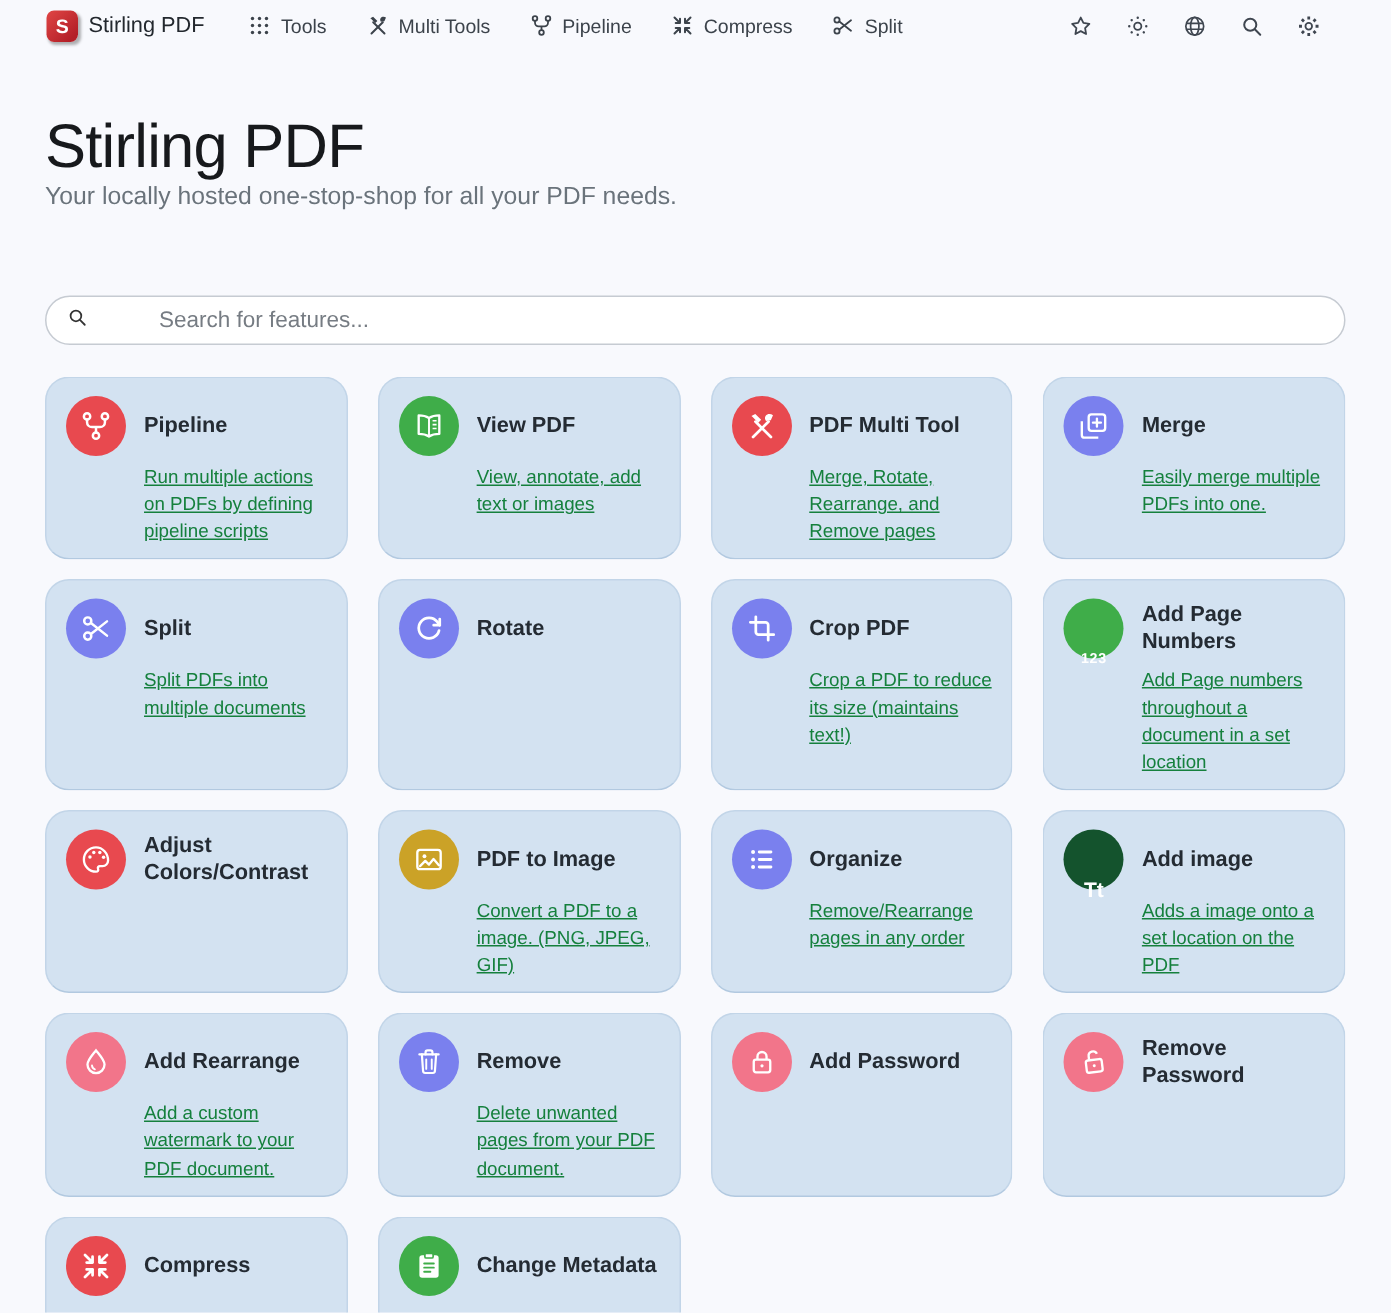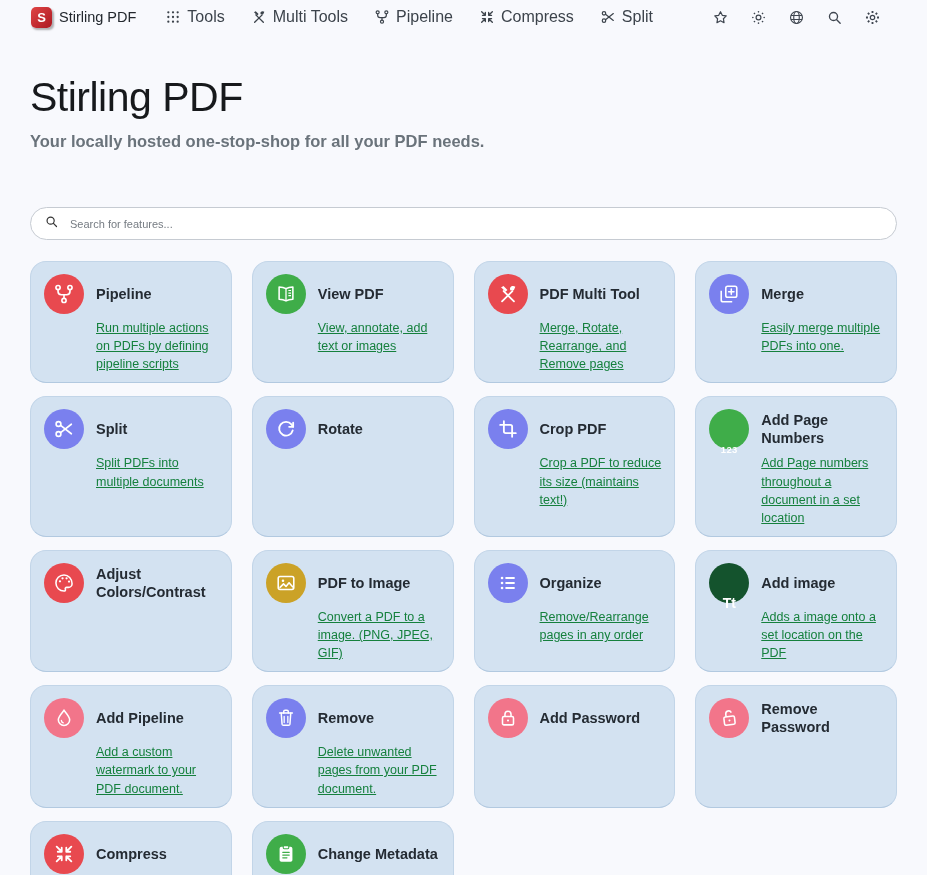--- a/index.html
+++ b/index.html
@@ -15,41 +15,41 @@
   .brand { display:flex; align-items:center; gap:7px; cursor:pointer; }
   .logo {
     width:21px; height:21px; border-radius:5px;
     background: linear-gradient(135deg,#e04545 0%, #b31f27 85%);
     color:#fff; font-weight:700; font-size:13px;
     display:flex; align-items:center; justify-content:center;
     box-shadow: 1.5px 2px 2px rgba(0,0,0,.3);
   }
   .brand-name { font-size:14.5px; color:#23282e; }
   .nav-menu { display:flex; align-items:center; gap:26px; margin-left:29px; }
-  .nav-item { display:flex; align-items:center; gap:6px; font-size:16px; color:#3c434b; cursor:pointer; }
+  .nav-item { display:flex; align-items:center; gap:6px; font-size:13px; color:#3c434b; cursor:pointer; }
   .nav-ic svg, .icon-btn svg { display:block; }
   .nav-ic svg { width:16px; height:16px; color:#3c434b; }
   .nav-right { margin-left:auto; display:flex; align-items:center; gap:21px; }
   .icon-btn { background:none; border:none; padding:0; cursor:pointer; }
   .icon-btn svg { width:17px; height:17px; color:#3f4650; }
 
   
   .container { margin:0 30px; }
   .hero-title { font-size:41px; font-weight:500; letter-spacing:-.5px; color:#17191c; margin:40px 0 0; }
-  .hero-subtitle { font-size:16.5px; color:#6a737b; margin-top:11px;font-weight:bold; }
+  .hero-subtitle { font-size:16.5px; color:#6a737b; margin-top:1px; }
 
   
   .searchbar {
     margin-top:56px; height:33px; background:#fff;
     border:1px solid #c6cbd2; border-radius:17px;
     display:flex; align-items:center; padding:0 13px; gap:9px;
   }
   .searchbar svg { width:15px; height:15px; color:#333; flex:none; }
-  .searchbar input { border:none; outline:none; flex:1; background:transparent; font-size:11px; color:#4d7c0f;
-    font-family:"Liberation Sans","DejaVu Sans",sans-serif; }
+  .searchbar input { border:none; outline:none; flex:1; background:transparent; font-size:15px; color:#4d7c0f;
+    font-family:"Liberation Sans","DejaVu Sans",sans-serif;margin-left:36px; }
   .searchbar input::placeholder { color:#767c83; }
 
   
   .grid { margin-top:21px; display:grid; grid-template-columns:repeat(4,1fr);
     column-gap:20px; row-gap:13px; padding-bottom:8px; }
   .card {
     background:#d3e2f1; border:1px solid #c2d5e8; border-bottom-color:#b2c9e0;
     border-radius:16px; min-height:112px; padding:12px 13px 9px;
     display:grid; grid-template-columns:40px 1fr; grid-template-rows:minmax(40px,auto) auto;
     column-gap:12px; row-gap:5px; align-content:start; cursor:pointer;
@@ -306,21 +306,21 @@
     <span class="card-title">Add image</span>
     <span class="card-desc">Adds a image onto a set location on the PDF</span>
   </div>
       <div class="card">
     <span class="card-ic" style="background: rgb(242, 117, 138);">
           <svg viewBox="0 0 24 24" fill="none" stroke="currentColor" stroke-width="1.7">
             <path d="M12 3.6c3.2 4 6.2 7.1 6.2 10.3a6.2 6.2 0 0 1-12.4 0C5.8 10.7 8.8 7.6 12 3.6z"></path>
             <path d="M9.1 14.6a3.1 3.1 0 0 0 2.1 2.7" stroke-linecap="round" stroke-width="1.4"></path>
           </svg>
         </span>
-    <span class="card-title">Add Pipeline</span>
+    <span class="card-title">Add Rearrange</span>
     <span class="card-desc">Add a custom watermark to your PDF document.</span>
   </div>
       <div class="card">
     <span class="card-ic" style="background: rgb(122, 128, 238);">
           <svg viewBox="0 0 24 24" fill="none" stroke="currentColor" stroke-width="1.6" stroke-linecap="round" stroke-linejoin="round">
             <path d="M5 6.5h14"></path>
             <path d="M9.5 6.5V5A1.5 1.5 0 0 1 11 3.5h2A1.5 1.5 0 0 1 14.5 5v1.5"></path>
             <path d="M6.8 6.5l.9 12.2a1.5 1.5 0 0 0 1.5 1.3h5.6a1.5 1.5 0 0 0 1.5-1.3l.9-12.2"></path>
             <path d="M10 10.2v6.8M14 10.2v6.8" stroke-width="1.4"></path>
           </svg>

